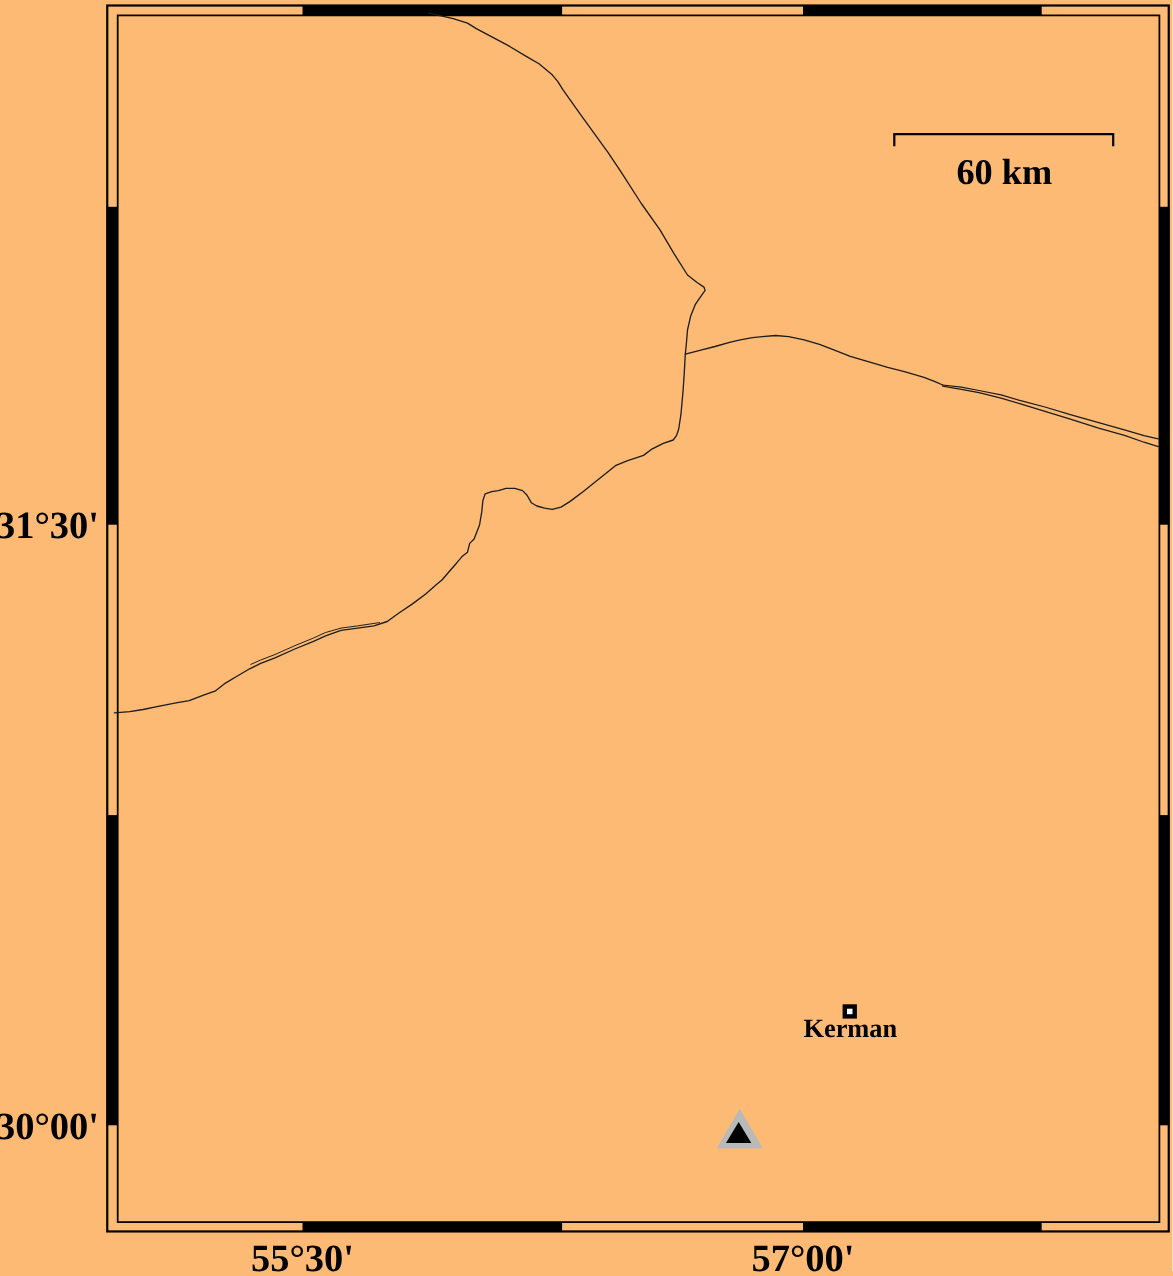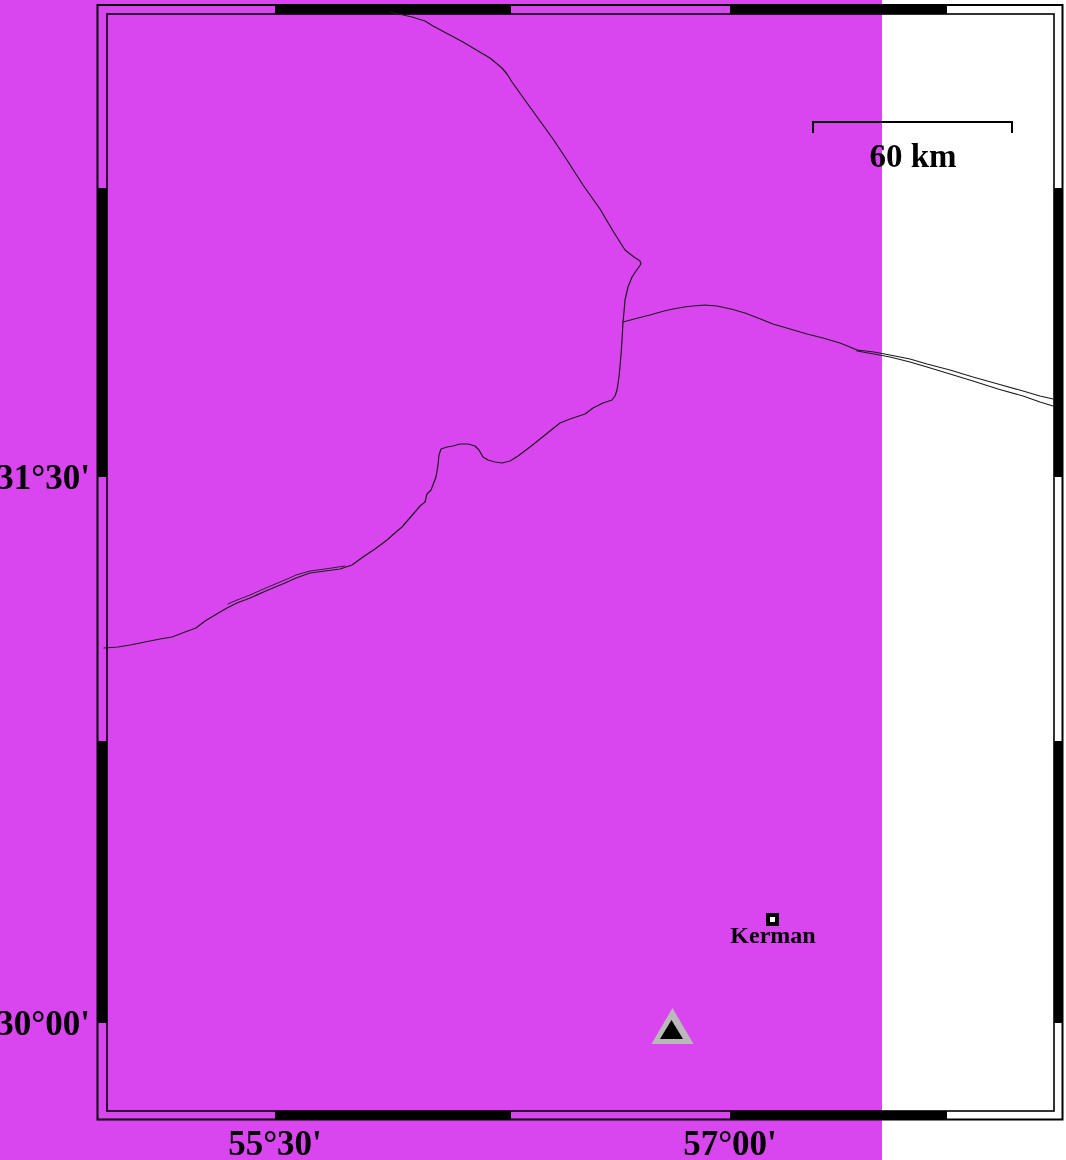--- a/index.html
+++ b/index.html
@@ -6,23 +6,23 @@
     margin: 0;
     padding: 0;
     background: #ffffff;
     width: 1066px;
     height: 1160px;
     overflow: hidden;
     font-family: "Liberation Serif", serif;
   }
   .stage {
     position: relative;
-    width: 882px;
+    width: 1066px;
     height: 1160px;
-    background: #d946ef;
+    background: #fdba74;
   }
   svg { display: block; }
   text {
     font-family: "Liberation Serif", serif;
     font-weight: bold;
     fill: #000000;
   }
   .annot { font-size: 35px; }
   .scale-label { font-size: 33px; }
   .city-label { font-size: 24px; }

